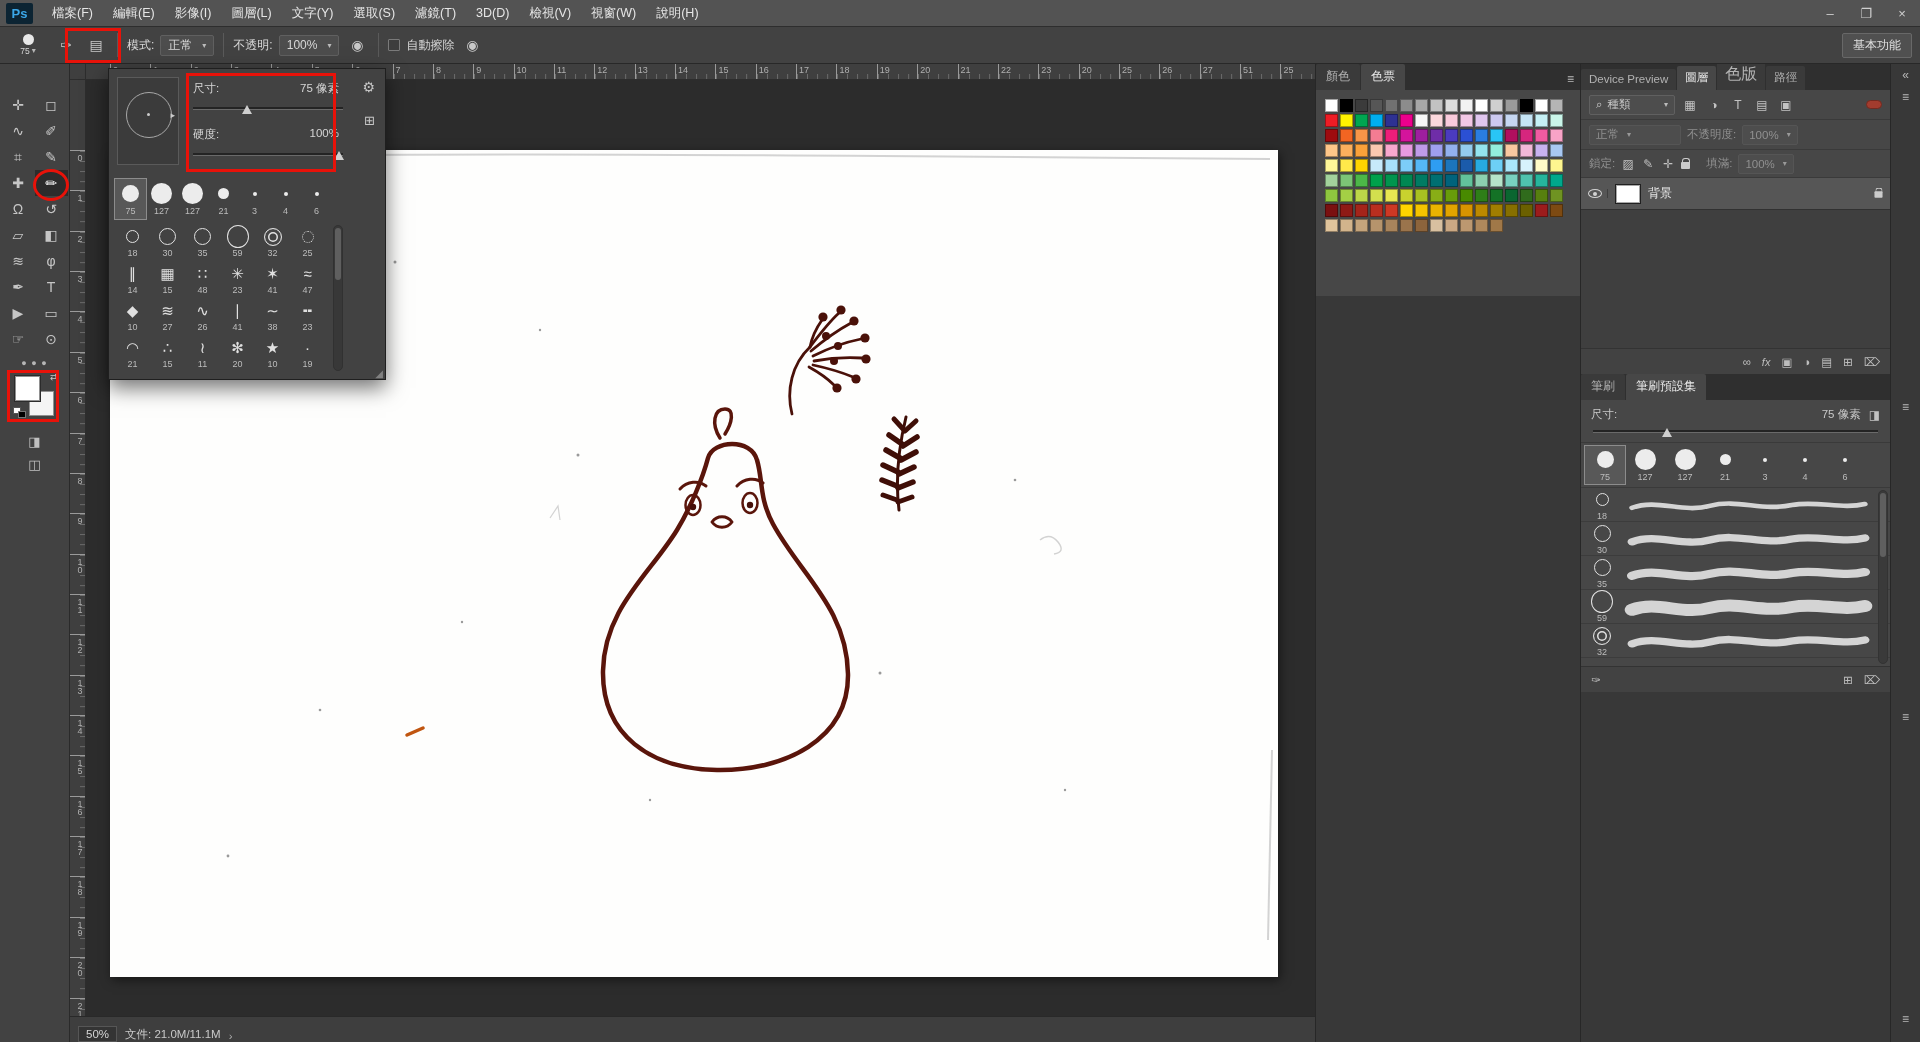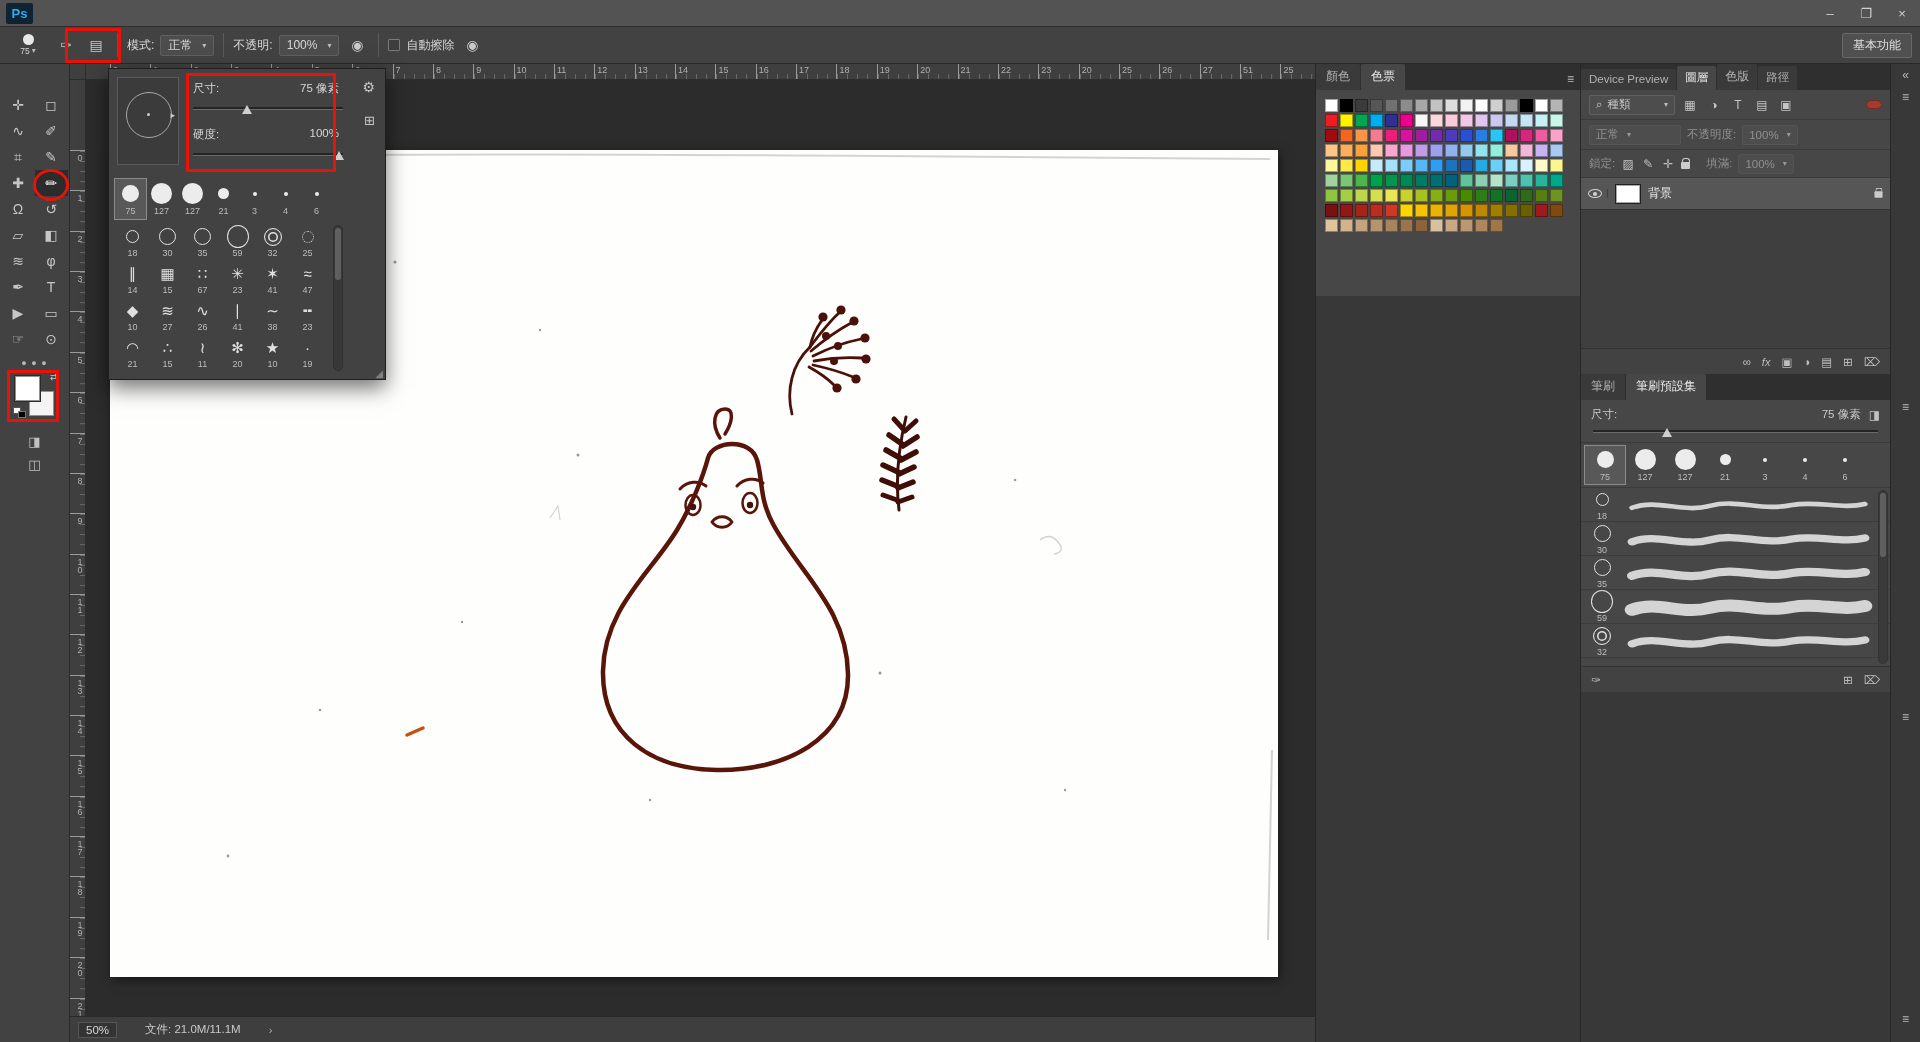--- a/index.html
+++ b/index.html
@@ -48,21 +48,21 @@
   .rulercorner{width:16px;flex:0 0 16px;background:#3f3f3f;border-right:1px solid #2d2d2d;}
   .hruler{flex:1;display:flex;overflow:hidden;padding-left:24px;}
   .hcell{flex:0 0 40.36px;border-left:1px solid #9a9a9a;font-size:9px;color:#b0b0b0;padding-left:2px;line-height:13px;
     background-image:linear-gradient(90deg,#6e6e6e 1px,transparent 1px);background-size:10.09px 5px;background-repeat:repeat-x;background-position:left bottom;}
   .viewport{flex:1;position:relative;background:#2c2c2c;overflow:hidden;}
   .vruler{position:absolute;left:0;top:0;bottom:0;width:16px;background:#3f3f3f;border-right:1px solid #2d2d2d;padding-top:70px;display:flex;flex-direction:column;overflow:hidden;z-index:5;}
   .vcell{flex:0 0 40.36px;border-top:1px solid #9a9a9a;font-size:9px;color:#b0b0b0;writing-mode:vertical-rl;text-orientation:upright;padding-top:2px;letter-spacing:-2px;
     background-image:linear-gradient(180deg,#6e6e6e 1px,transparent 1px);background-size:5px 10.09px;background-repeat:repeat-y;background-position:right top;}
   .page{position:absolute;left:40px;top:70px;width:1168px;height:827px;background:#fefefd;box-shadow:2px 3px 10px rgba(0,0,0,0.5);}
   .page svg{display:block;width:100%;height:100%;}
-  .statusbar{height:26px;flex:0 0 26px;background:#3e3e3e;border-top:1px solid #292929;display:flex;align-items:center;gap:28px;padding:0 8px;font-size:11.5px;color:#c9c9c9;}
+  .statusbar{height:26px;flex:0 0 26px;background:#3e3e3e;border-top:1px solid #292929;display:flex;align-items:flex-end;gap:8px;padding:0 8px;font-size:11.5px;color:#c9c9c9;}
   .zoomfield{background:#343434;border:1px solid #565656;padding:1px 7px;color:#d6d6d6;}
   .statchev{color:#aaa;}
   
   .tabbar{height:26px;flex:0 0 26px;background:#2f2f2f;display:flex;align-items:flex-end;gap:1px;padding-top:3px;position:relative;}
   .tab{padding:4px 10px 5px;background:#3a3a3a;color:#b2b2b2;font-size:12px;border-radius:2px 2px 0 0;white-space:nowrap;}
   .tab.active{background:#474747;color:#ebebeb;}
   .panelmenu{margin-left:auto;margin-right:6px;color:#bdbdbd;font-size:12px;padding-bottom:4px;}
   .panelbody{background:#474747;flex:1;position:relative;overflow:hidden;}
   
   .col1{width:265px;flex:0 0 265px;background:#383838;border-left:1px solid #272727;display:flex;flex-direction:column;}
@@ -155,20 +155,34 @@
   .anno{position:absolute;border:3px solid #e81209;z-index:60;pointer-events:none;}
   .anno-toolchip{left:65px;top:28px;width:56px;height:35px;}
   .anno-pencil{left:33px;top:169px;width:36px;height:32px;border-radius:50%;}
   .anno-fgbg{left:7px;top:370px;width:52px;height:52px;}
 </style>
 </head>
 <body>
 
 <div class="menubar">
   <span class="pslogo">Ps</span>
+  <div style="display:flex;height:100%">
+
+  <span class="menuitem">檔案(F)</span>
+      <span class="menuitem">編輯(E)</span>
+      <span class="menuitem">影像(I)</span>
+      <span class="menuitem">圖層(L)</span>
+      <span class="menuitem">文字(Y)</span>
+      <span class="menuitem">選取(S)</span>
+      <span class="menuitem">濾鏡(T)</span>
+      <span class="menuitem">3D(D)</span>
+      <span class="menuitem">檢視(V)</span>
+      <span class="menuitem">視窗(W)</span>
+      <span class="menuitem">說明(H)</span>
+    </div>
   <div class="winbtns">
     <span class="winbtn">–</span>
     <span class="winbtn">❐</span>
     <span class="winbtn">×</span>
   </div>
 </div>
 
 <div class="optionsbar">
   <div class="chip">
     <span class="chipdot"></span>
@@ -542,21 +556,21 @@
 
   <div class="col2">
 
 
     <div class="group g-layers">
       <div class="tabbar">
         <div style="display:flex;gap:1px;height:100%;align-items:flex-end">
 
         <span class="tab" style="padding:4px 8px 5px;font-size:11.5px">Device Preview</span>
             <span class="tab active" style="padding:4px 8px 5px;font-size:11.5px">圖層</span>
-            <span class="tab" style="padding:4px 8px 5px;font-size:12px">色版</span>
+            <span class="tab" style="padding:4px 8px 5px;font-size:16px">色版</span>
             <span class="tab" style="padding:4px 8px 5px;font-size:11.5px">路徑</span>
           </div>
       </div>
       <div class="lrow">
         <span class="searchsel">
           <span>⌕</span>
           <span>種類</span>
         </span>
         <span class="ficon">▦</span>
         <span class="ficon">◑</span>
@@ -824,21 +838,21 @@
         <span class="tipnum">14</span>
       </div>
 
       <div class="gcell">
         <span class="tipicon glyph">▦</span>
         <span class="tipnum">15</span>
       </div>
 
       <div class="gcell">
         <span class="tipicon glyph">∷</span>
-        <span class="tipnum">67</span>
+        <span class="tipnum">48</span>
       </div>
 
       <div class="gcell">
         <span class="tipicon glyph">✳</span>
         <span class="tipnum">23</span>
       </div>
 
       <div class="gcell">
         <span class="tipicon glyph">✶</span>
         <span class="tipnum">41</span>

